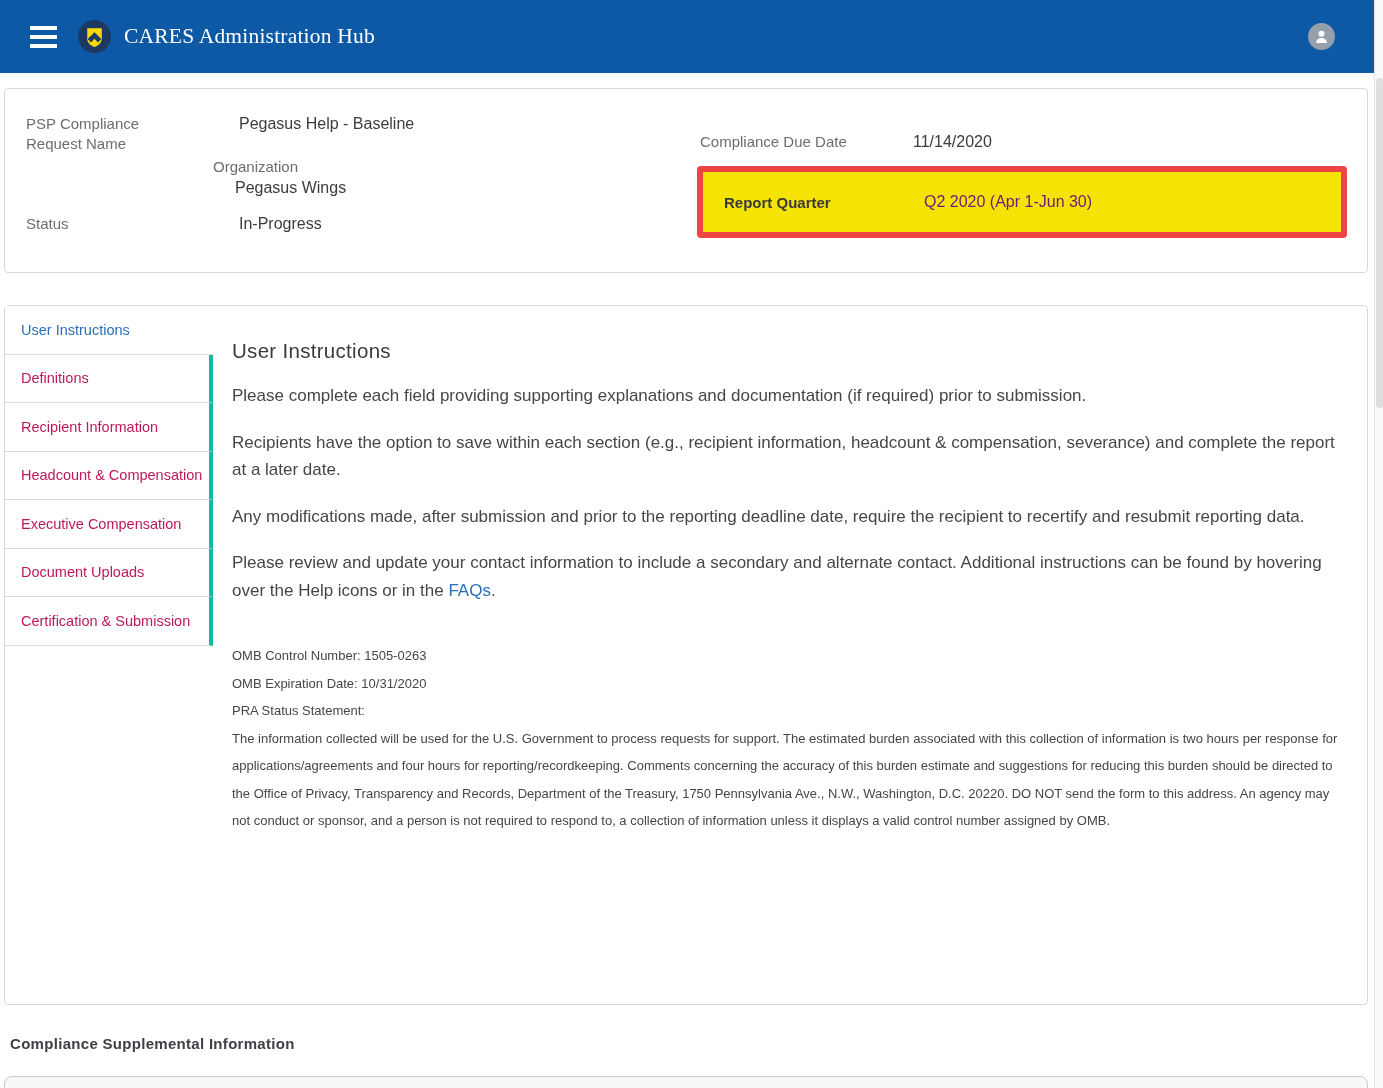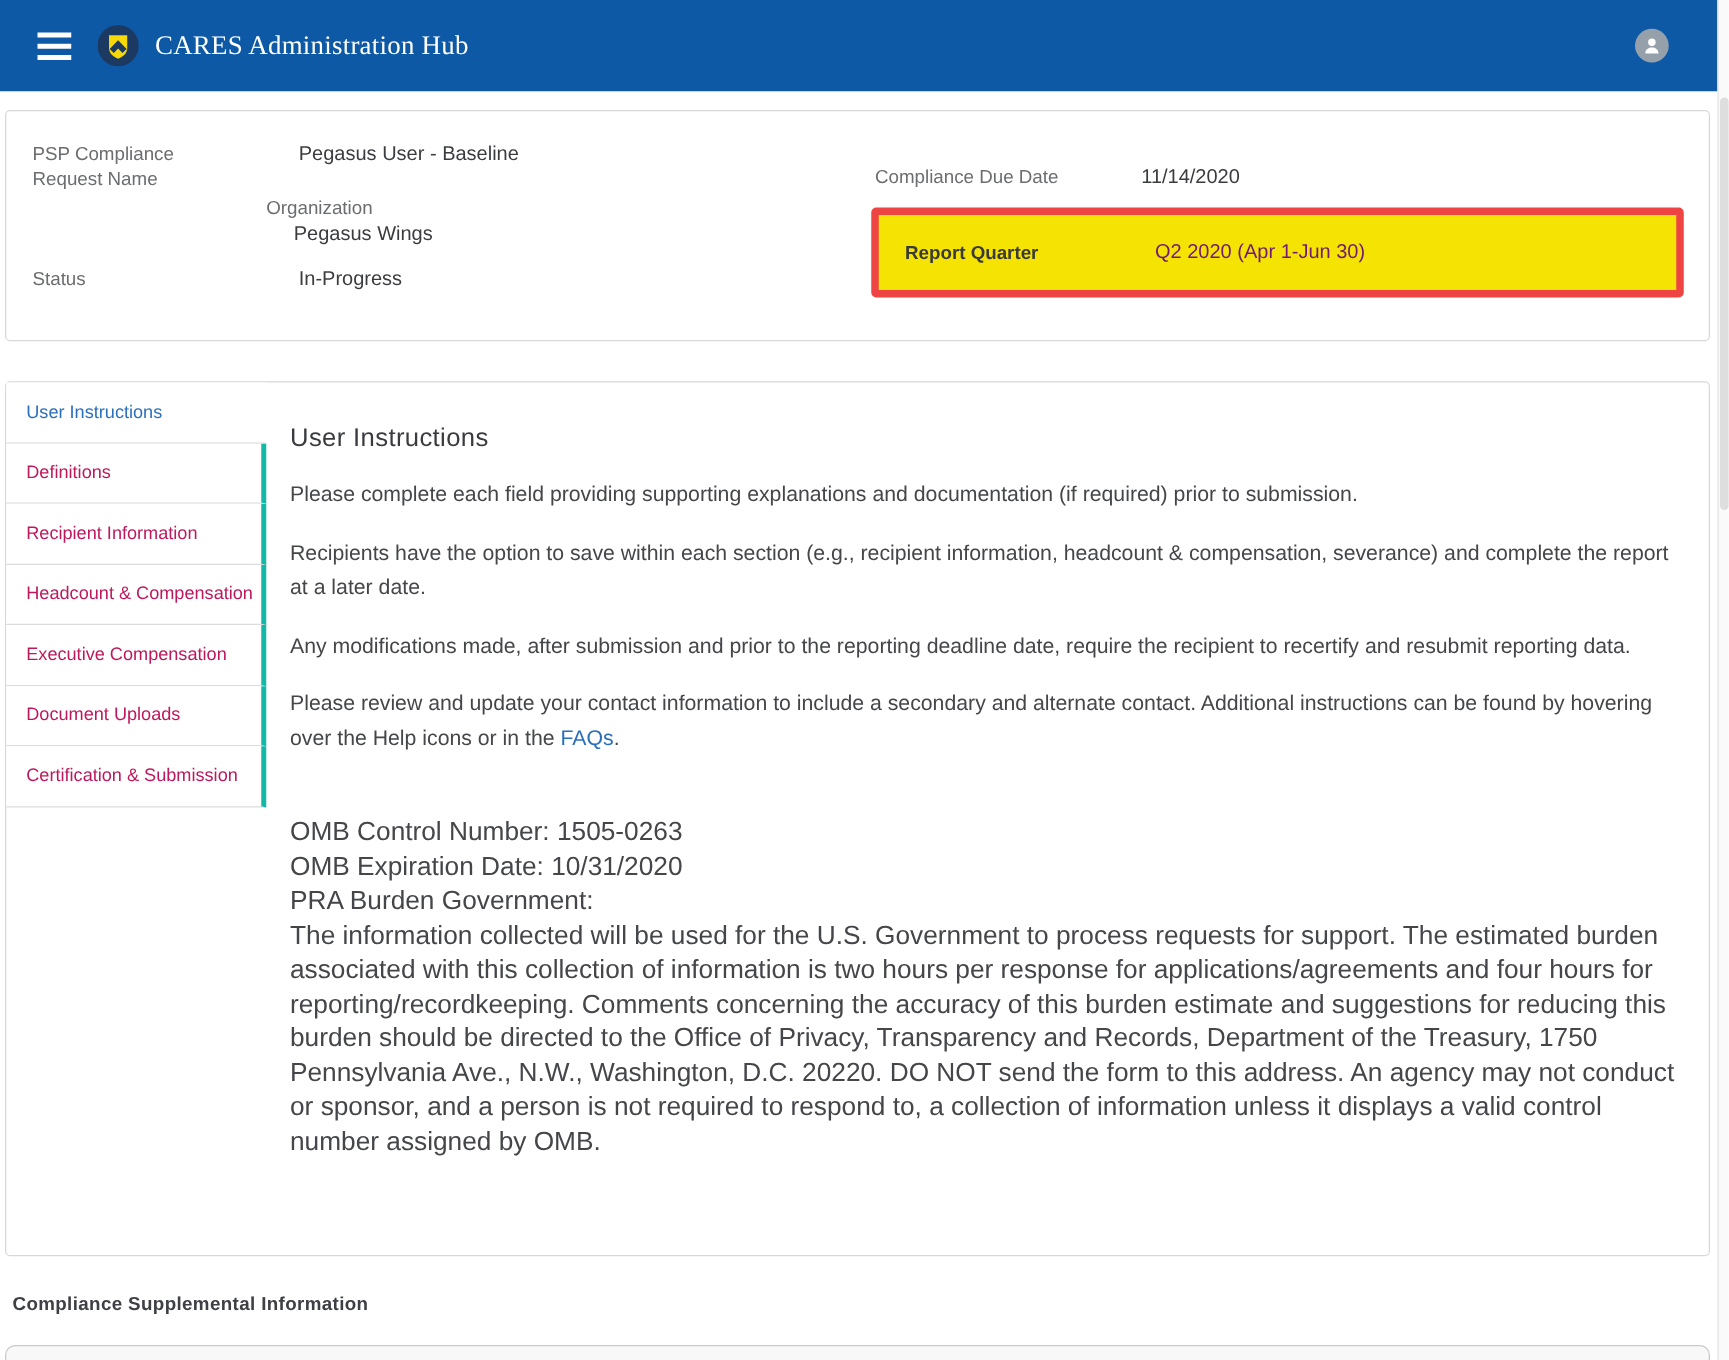--- a/index.html
+++ b/index.html
@@ -47,21 +47,21 @@
   .tabs { width:208px; flex-shrink:0; }
   .tab { height:48.5px; display:flex; align-items:center; padding-left:16px;
          font-size:14.5px; color:#be185d; border-bottom:1px solid #dcdcdc;
          border-right:4px solid #14b8a6; cursor:pointer; background:#fff; }
   .tab.active { color:#2a6fbb; border-right:none; }
   .content { flex:1; padding:25px 20px 0 19px; }
   .content h1 { font-size:20.5px; font-weight:500; color:#3a3b3f; letter-spacing:0.3px;
                 margin-top:8px; }
   .content p { margin-top:19px; font-size:17px; line-height:27.5px; color:#45464a; }
   a.link { color:#2a6fbb; text-decoration:none; cursor:pointer; }
-  .omb { margin-top:48px; font-size:21px; line-height:27.5px; color:#45464a; }
+  .omb { margin-top:38px; font-size:13px; line-height:27.5px; color:#45464a; }
 
   
   .supp-heading { margin:30px 0 0 10px; font-size:15px; font-weight:bold;
                   letter-spacing:0.3px; color:#3f4045; }
   .supp-panel { margin-top:24px; height:40px; background:#f8f8f8;
                 border:1px solid #c9c9c9; border-radius:8px; }
 
   
   .scrollbar { position:absolute; top:0; right:0; width:9px; height:1088px;
                background:#fafafa; border-left:1px solid #e4e4e4; }
@@ -91,21 +91,21 @@
         <circle cx="12" cy="8.2" r="4.2" fill="#fff"></circle>
         <path d="M4.5 21 c0 -5 4 -7 7.5 -7 s7.5 2 7.5 7 z" fill="#fff"></path>
       </svg>
     </div>
   </div>
 
   <section class="panel summary">
     <div class="sum-left">
       <div class="field">
         <div class="lbl">PSP Compliance Request Name</div>
-        <div class="val">Pegasus User - Baseline</div>
+        <div class="val">Pegasus Help - Baseline</div>
       </div>
       <div class="org-block">
         <div class="lbl">Organization</div>
         <div class="val">Pegasus Wings</div>
       </div>
       <div class="field status-row">
         <div class="lbl">Status</div>
         <div class="val">In-Progress</div>
       </div>
     </div>
@@ -133,21 +133,21 @@
     </nav>
     <div class="content">
       <h1>User Instructions</h1>
       <p>Please complete each field providing supporting explanations and documentation (if required) prior to submission.</p>
       <p>Recipients have the option to save within each section (e.g., recipient information, headcount &amp; compensation, severance) and complete the report at a later date.</p>
       <p>Any modifications made, after submission and prior to the reporting deadline date, require the recipient to recertify and resubmit reporting data.</p>
       <p><span>Please review and update your contact information to include a secondary and alternate contact. Additional instructions can be found by hovering over the Help icons or in the </span><a class="link">FAQs</a><span>.</span></p>
       <div class="omb">
         <div>OMB Control Number: 1505-0263</div>
         <div>OMB Expiration Date: 10/31/2020</div>
-        <div>PRA Burden Government:</div>
+        <div>PRA Status Statement:</div>
         <div>The information collected will be used for the U.S. Government to process requests for support. The estimated burden associated with this collection of information is two hours per response for applications/agreements and four hours for reporting/recordkeeping. Comments concerning the accuracy of this burden estimate and suggestions for reducing this burden should be directed to the Office of Privacy, Transparency and Records, Department of the Treasury, 1750 Pennsylvania Ave., N.W., Washington, D.C. 20220. DO NOT send the form to this address. An agency may not conduct or sponsor, and a person is not required to respond to, a collection of information unless it displays a valid control number assigned by OMB.</div>
       </div>
     </div>
   </section>
 
   <div class="supp-heading">Compliance Supplemental Information</div>
   <section class="panel supp-panel"></section>
 
   <div class="scrollbar">
     <div class="thumb"></div>

